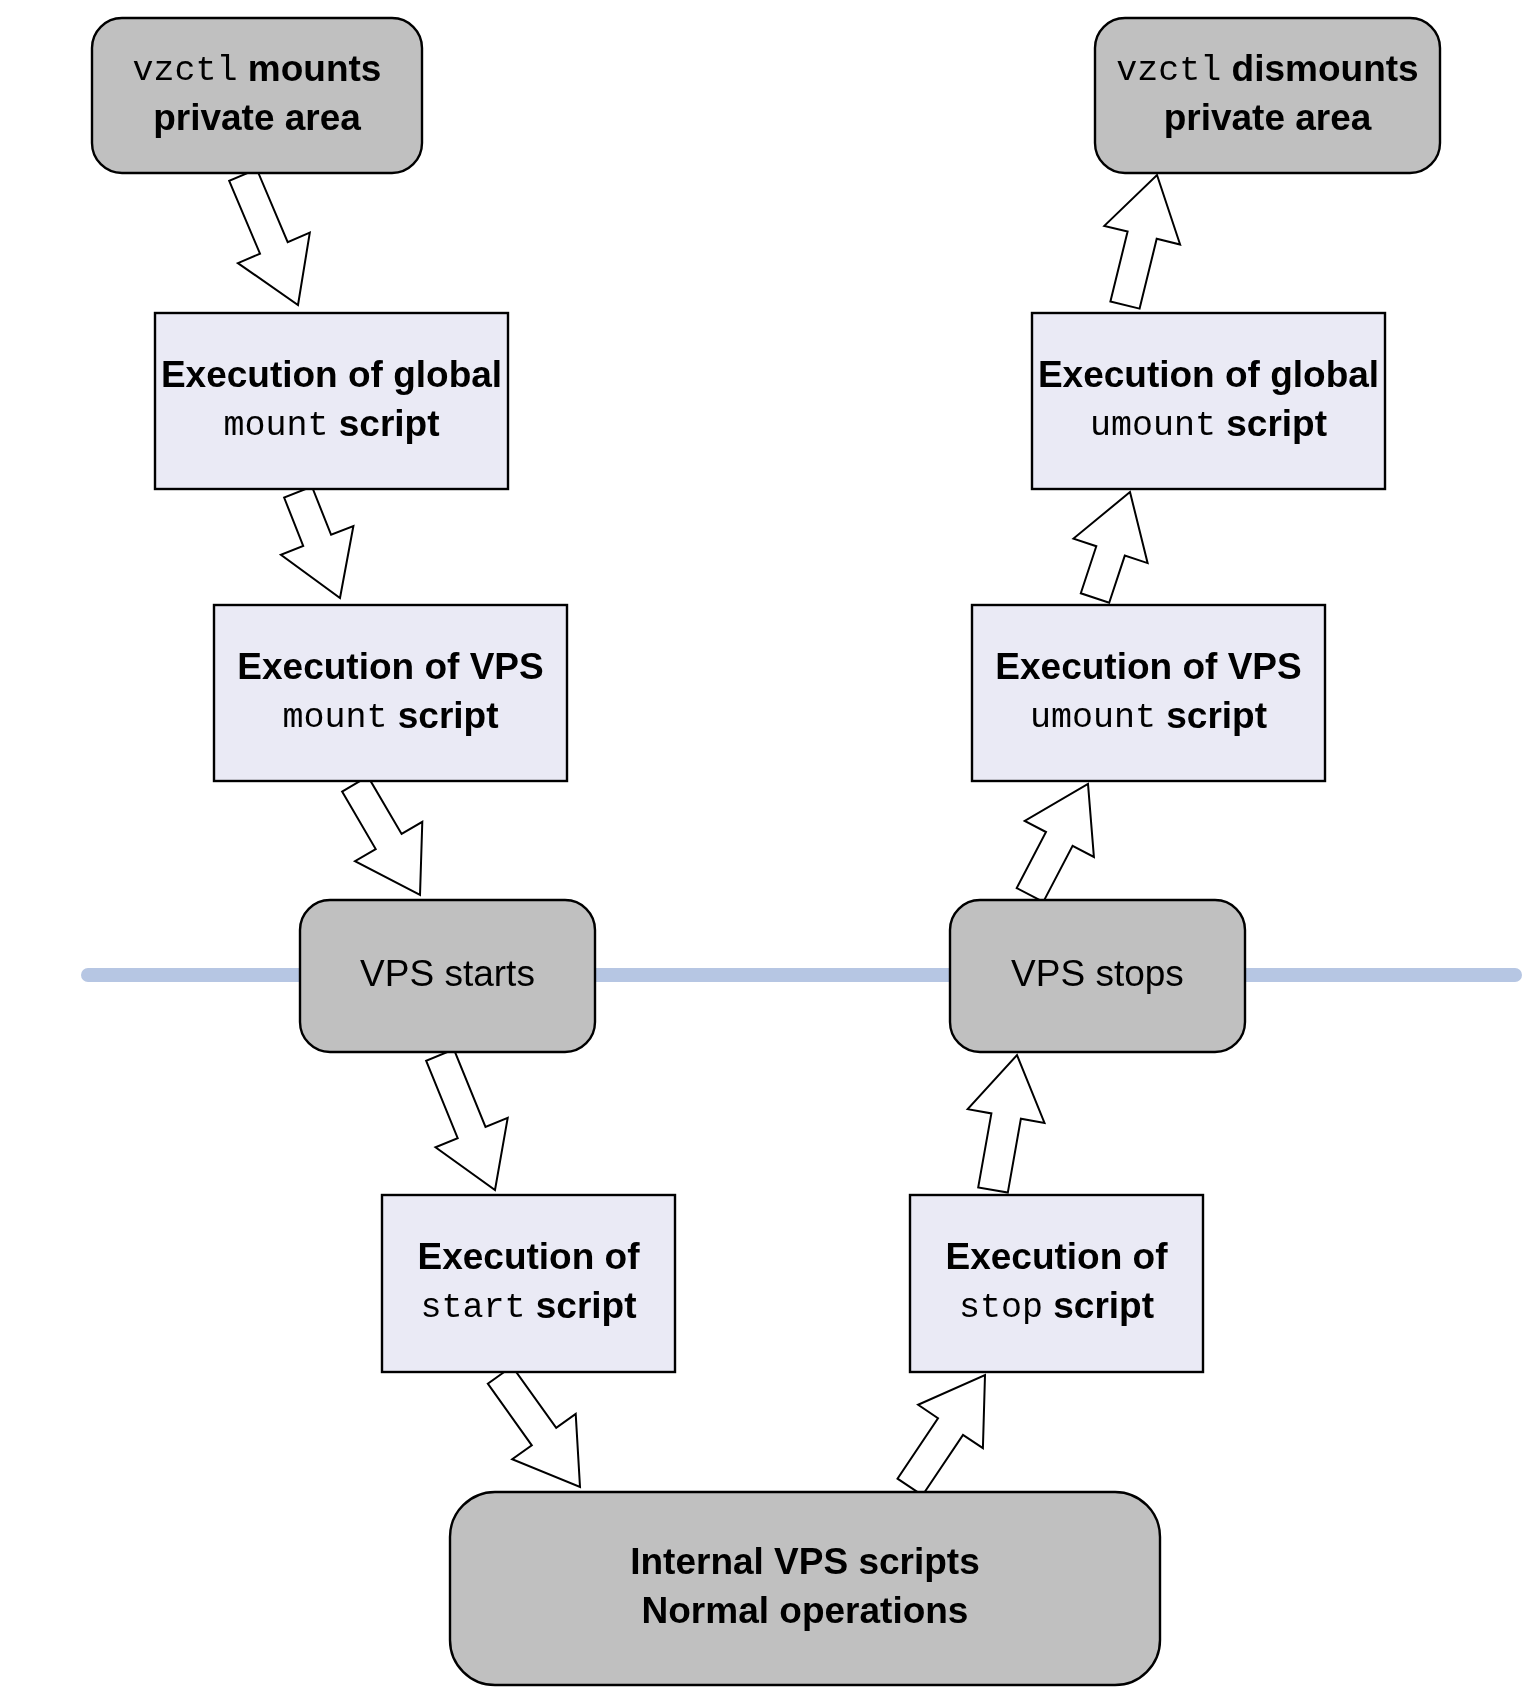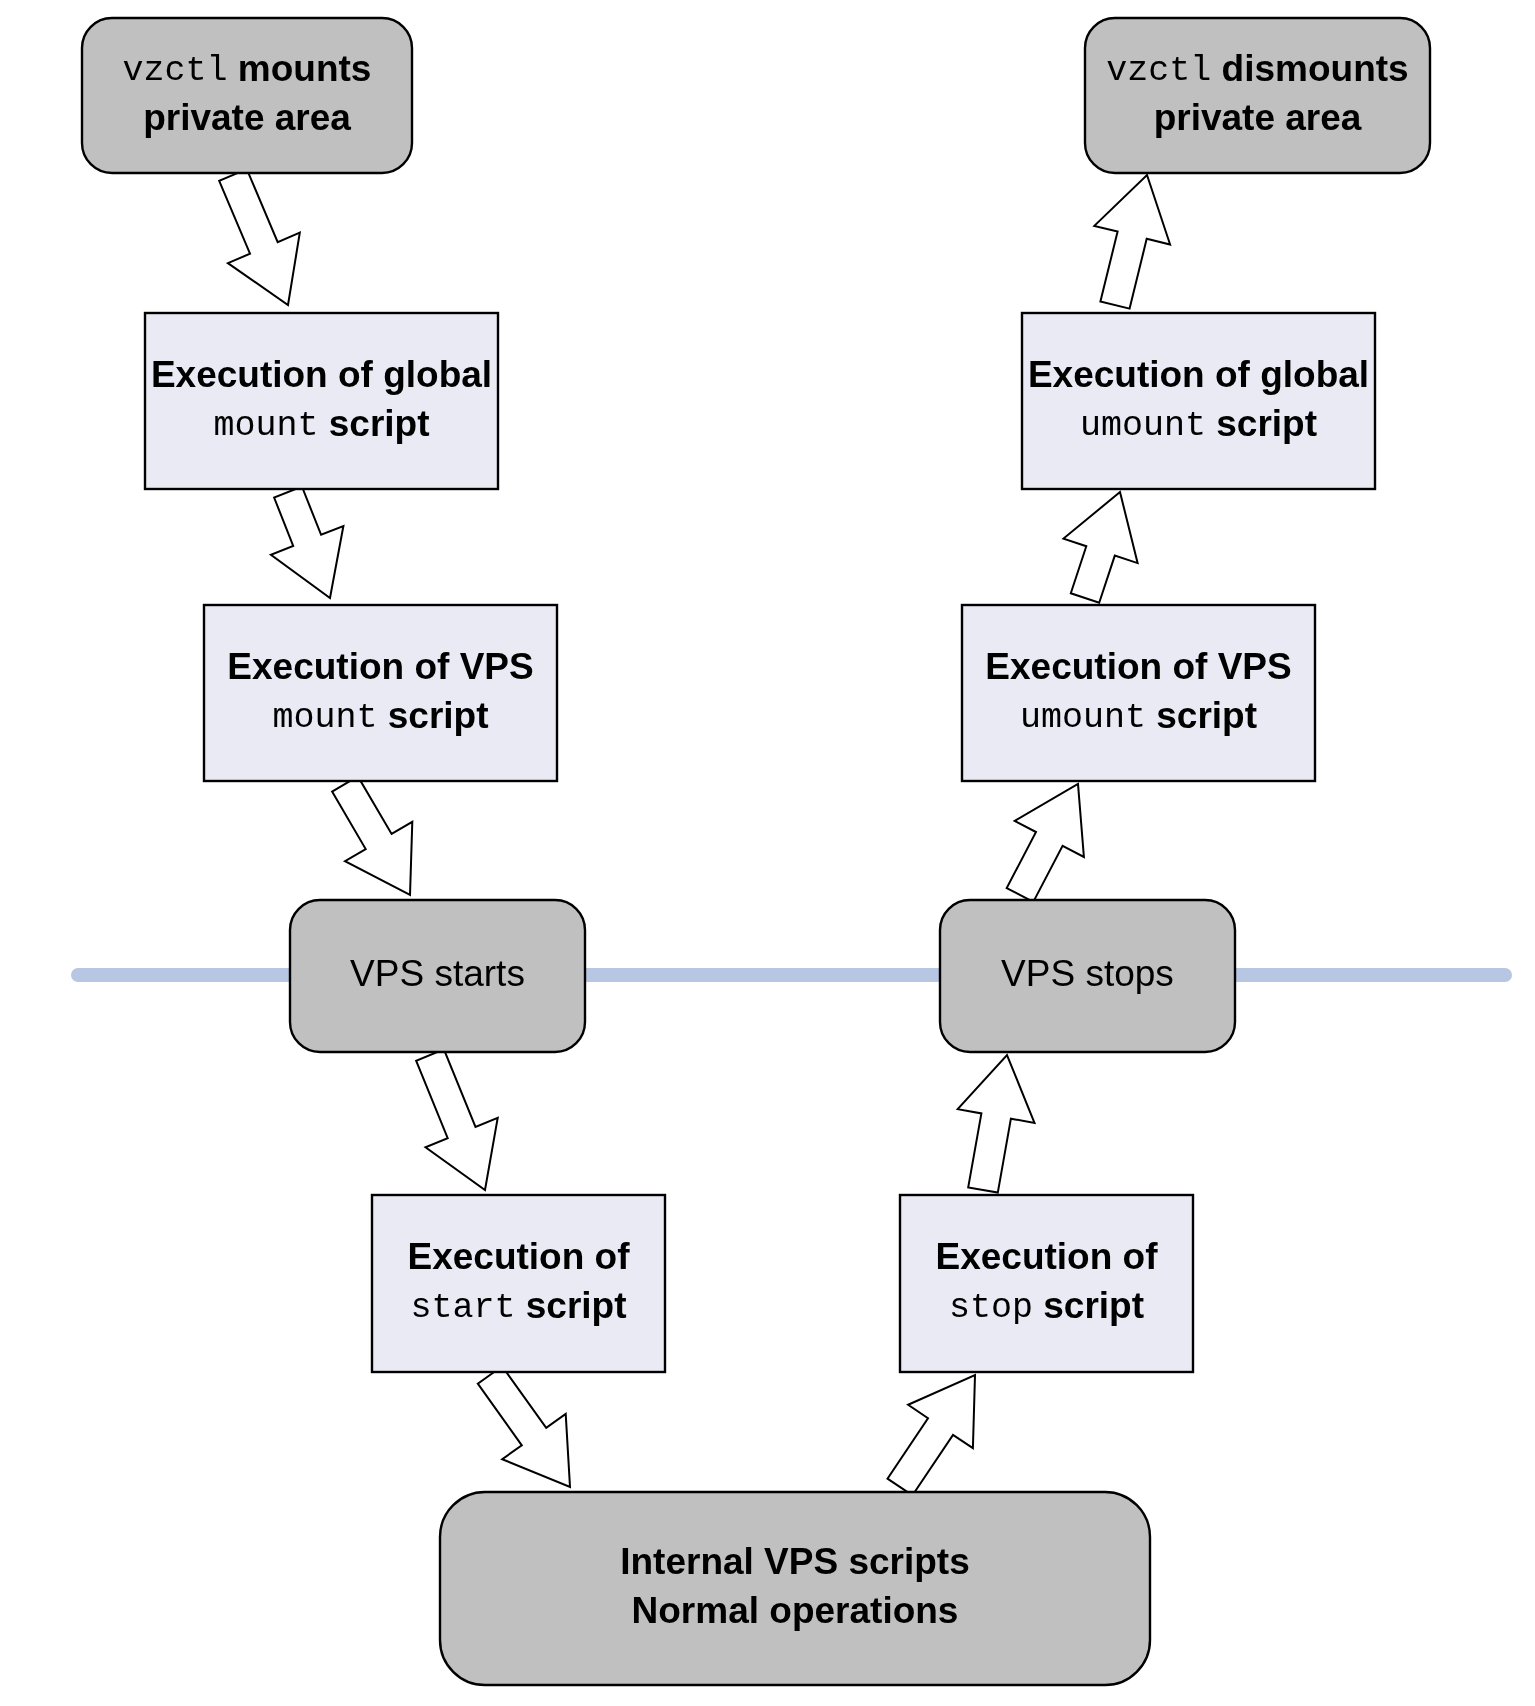--- a/index.html
+++ b/index.html
@@ -10,20 +10,21 @@
   body {
     width: 1535px;
     height: 1706px;
     font-family: "Liberation Sans", sans-serif;
     overflow: hidden;
   }
   #diagram-root {
     position: relative;
     width: 1419px;
     height: 1706px;
+    margin-left: 10px;
   }
   svg#flow {
     position: absolute;
     top: 0; left: 0;
     width: 1535px;
     height: 1706px;
   }
   .node-rect {
     fill: #eaeaf5;
     stroke: #000000;

